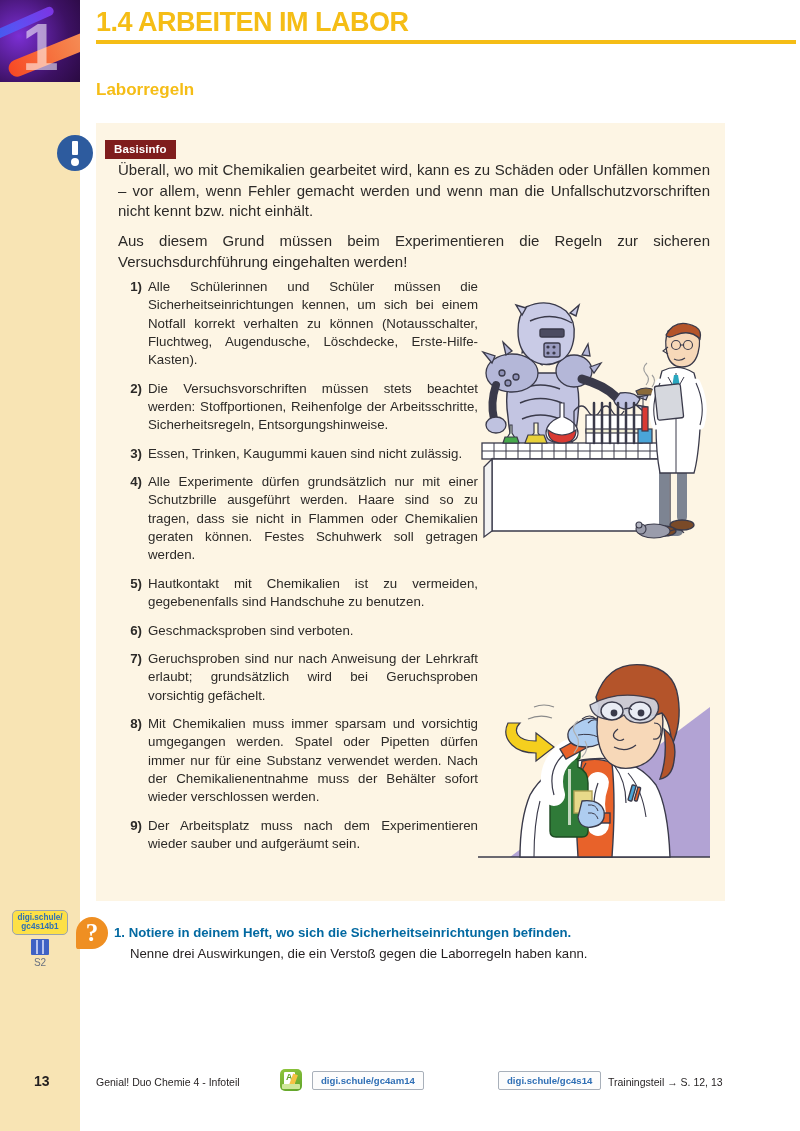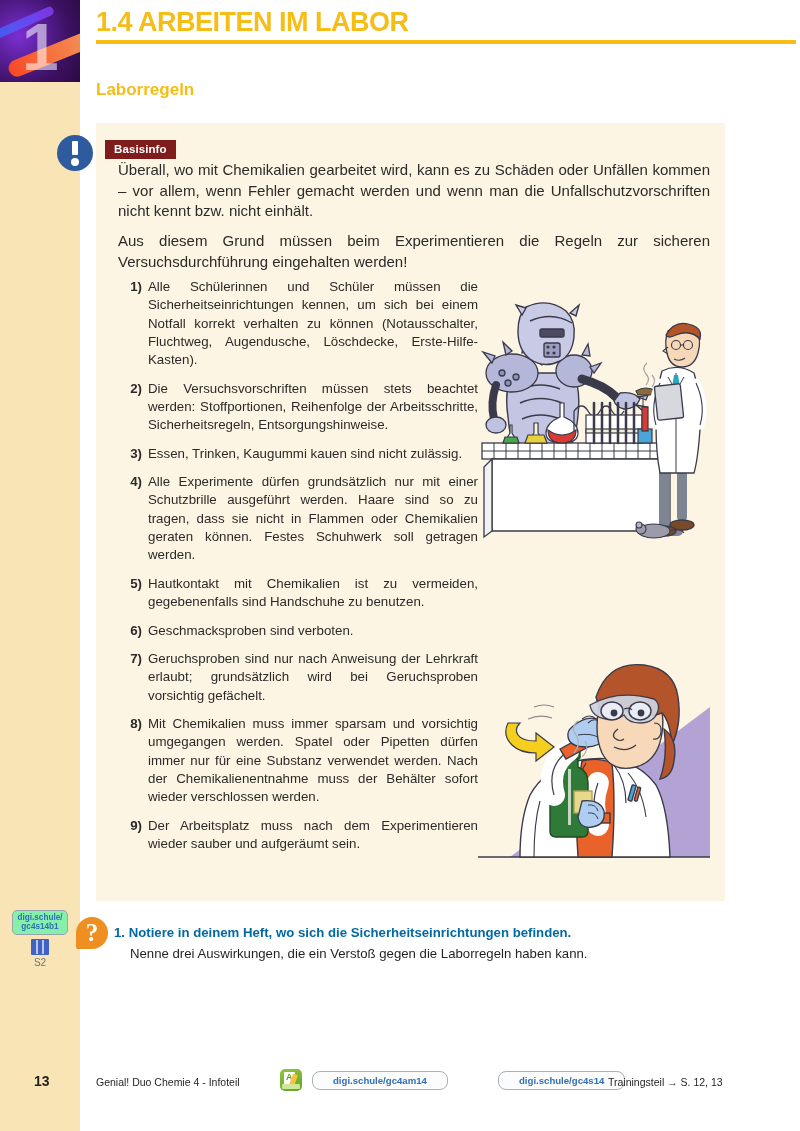--- a/index.html
+++ b/index.html
@@ -187,21 +187,21 @@
   .digi-side {
     position: absolute;
     left: 5px; top: 910px;
     width: 70px;
     text-align: center;
   }
   .digi-chip {
     display: inline-block;
     border: 1px solid #9aa3ad;
     border-radius: 5px;
-    background: #86efac;
+    background: #fde047;
     color: #2f6fb5;
     font-size: 8.2px;
     font-weight: bold;
     line-height: 1.15;
     padding: 2px 4px;
     white-space: pre-line;
   }
   .book-icon {
     margin: 4px auto 0 auto;
     width: 18px; height: 16px;
@@ -306,26 +306,26 @@
   }
   .app-icon .keys {
     position: absolute; left: 2px; bottom: 2px;
     width: 18px; height: 5px;
     background: #cfe79a;
     border-radius: 1px;
   }
   .chip-link {
     position: absolute;
     border: 1px solid #a8b0ba;
-    border-radius: 8px;
+    border-radius: 2px;
     background: #fcfcfc;
     color: #2f6fb5;
     font-size: 9.6px;
     font-weight: bold;
-    padding: 3px 20px;
+    padding: 3px 8px;
     white-space: nowrap;
   }
   #chip-am14 { left: 312px; top: 1071px; }
   #chip-s14  { left: 498px; top: 1071px; }
   .footer-training {
     position: absolute;
     left: 608px; top: 1076px;
     font-size: 10.5px;
     color: #231f20;
     white-space: nowrap;

